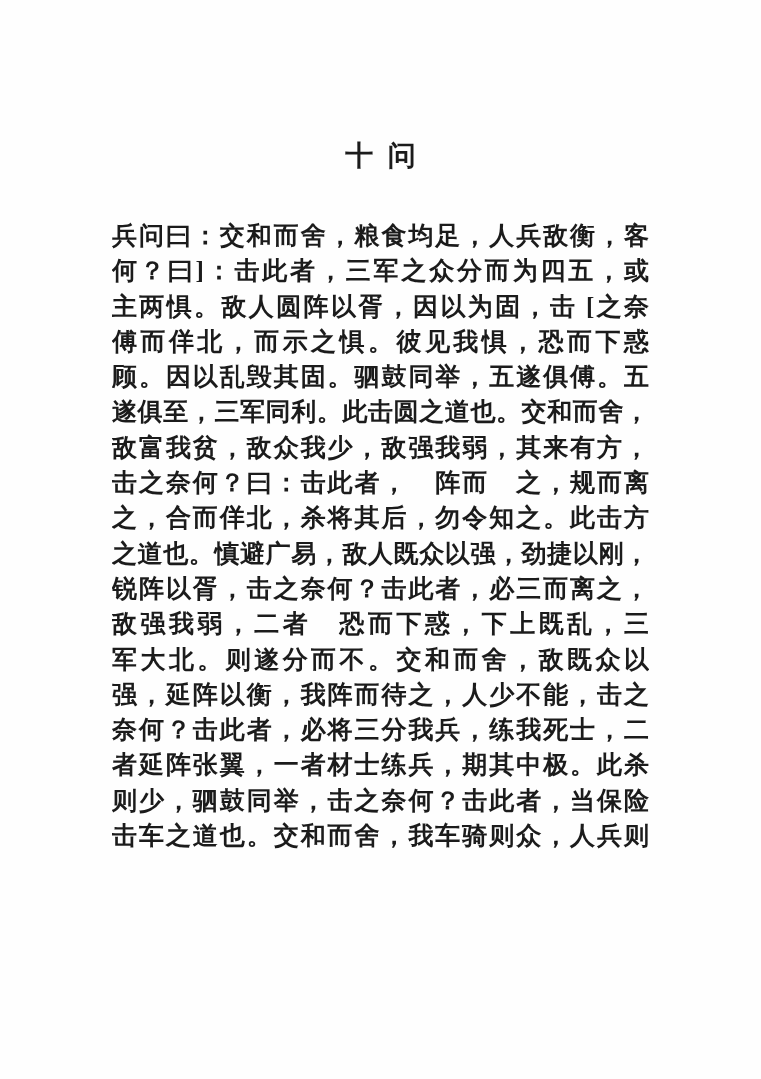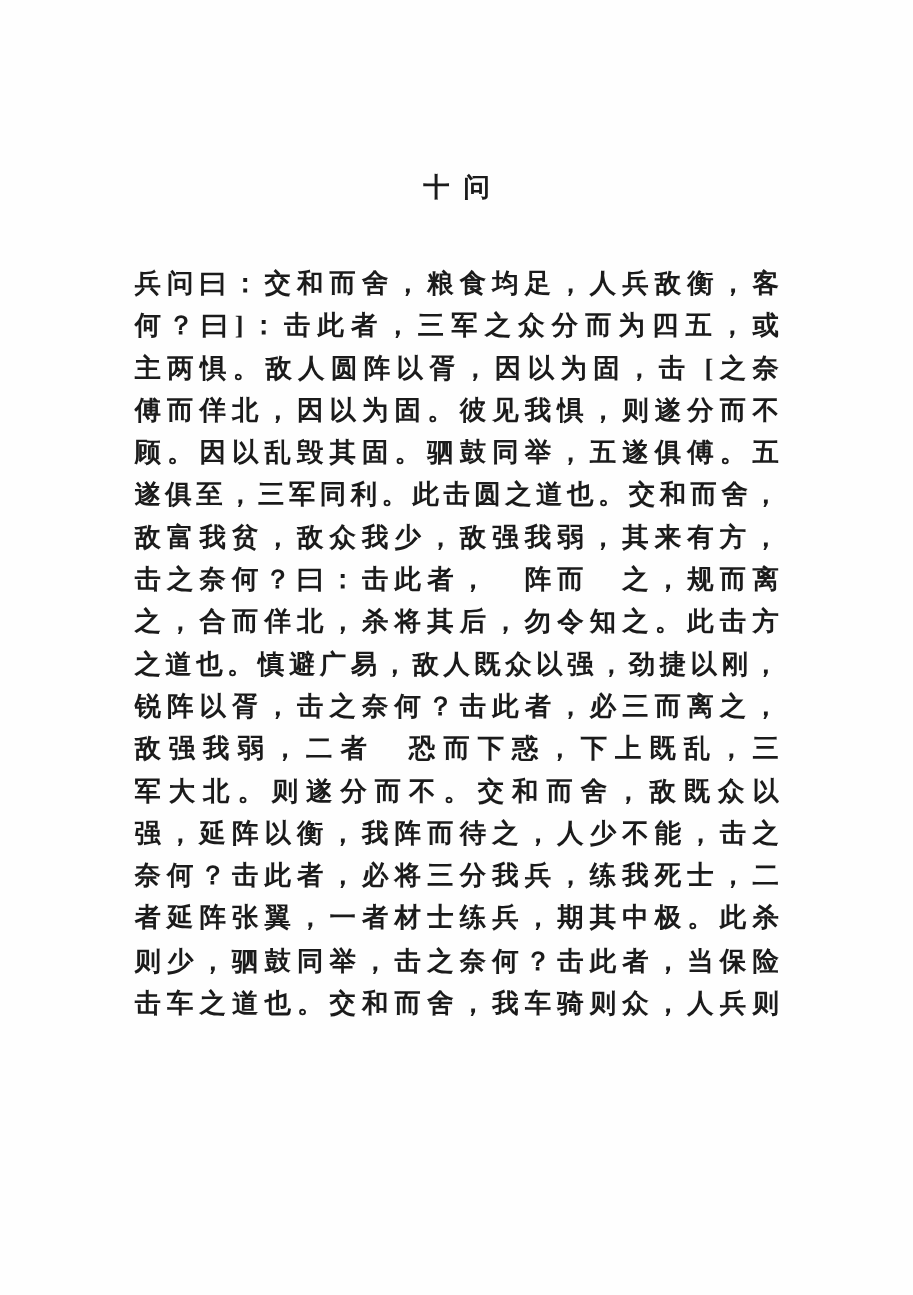--- a/index.html
+++ b/index.html
@@ -14,51 +14,51 @@
     margin: 0 auto;
     background: #fefefe;
     color: #1b1b1b;
     font-family: "Liberation Serif", "DejaVu Serif", serif;
     overflow: hidden;
   }
   .title {
     padding-top: 138px;
     margin: 0;
     text-align: center;
-    font-size: 22px;
+    font-size: 28px;
     line-height: 36px;
     font-weight: 600;
     letter-spacing: 0.52em;
     text-indent: 0.52em;
   }
   .body-text {
     width: 537px;
     margin: 44px auto 0 auto;
-    font-size: 22px;
+    font-size: 25px;
     font-weight: 600;
   }
   .line {
     height: 35.3px;
     line-height: 35.3px;
     text-align: justify;
     text-align-last: justify;
     text-justify: inter-character;
     overflow: hidden;
   }
 </style>
 </head>
 <body>
 
 <div class="page">
   <h1 class="title">十问</h1>
   <div class="body-text">
     <div class="line">兵问曰：交和而舍，粮食均足，人兵敌衡，客</div>
     <div class="line">何？曰]：击此者，三军之众分而为四五，或</div>
     <div class="line">主两惧。敌人圆阵以胥，因以为固，击 [之奈</div>
-    <div class="line">傅而佯北，因以为固。彼见我惧，则遂分而不</div>
+    <div class="line">傅而佯北，而示之惧。彼见我惧，恐而下惑</div>
     <div class="line">顾。因以乱毁其固。驷鼓同举，五遂俱傅。五</div>
     <div class="line">遂俱至，三军同利。此击圆之道也。交和而舍，</div>
     <div class="line">敌富我贫，敌众我少，敌强我弱，其来有方，</div>
     <div class="line">击之奈何？曰：击此者，　阵而　之，规而离</div>
     <div class="line">之，合而佯北，杀将其后，勿令知之。此击方</div>
     <div class="line">之道也。慎避广易，敌人既众以强，劲捷以刚，</div>
     <div class="line">锐阵以胥，击之奈何？击此者，必三而离之，</div>
     <div class="line">敌强我弱，二者　恐而下惑，下上既乱，三</div>
     <div class="line">军大北。则遂分而不。交和而舍，敌既众以</div>
     <div class="line">强，延阵以衡，我阵而待之，人少不能，击之</div>

